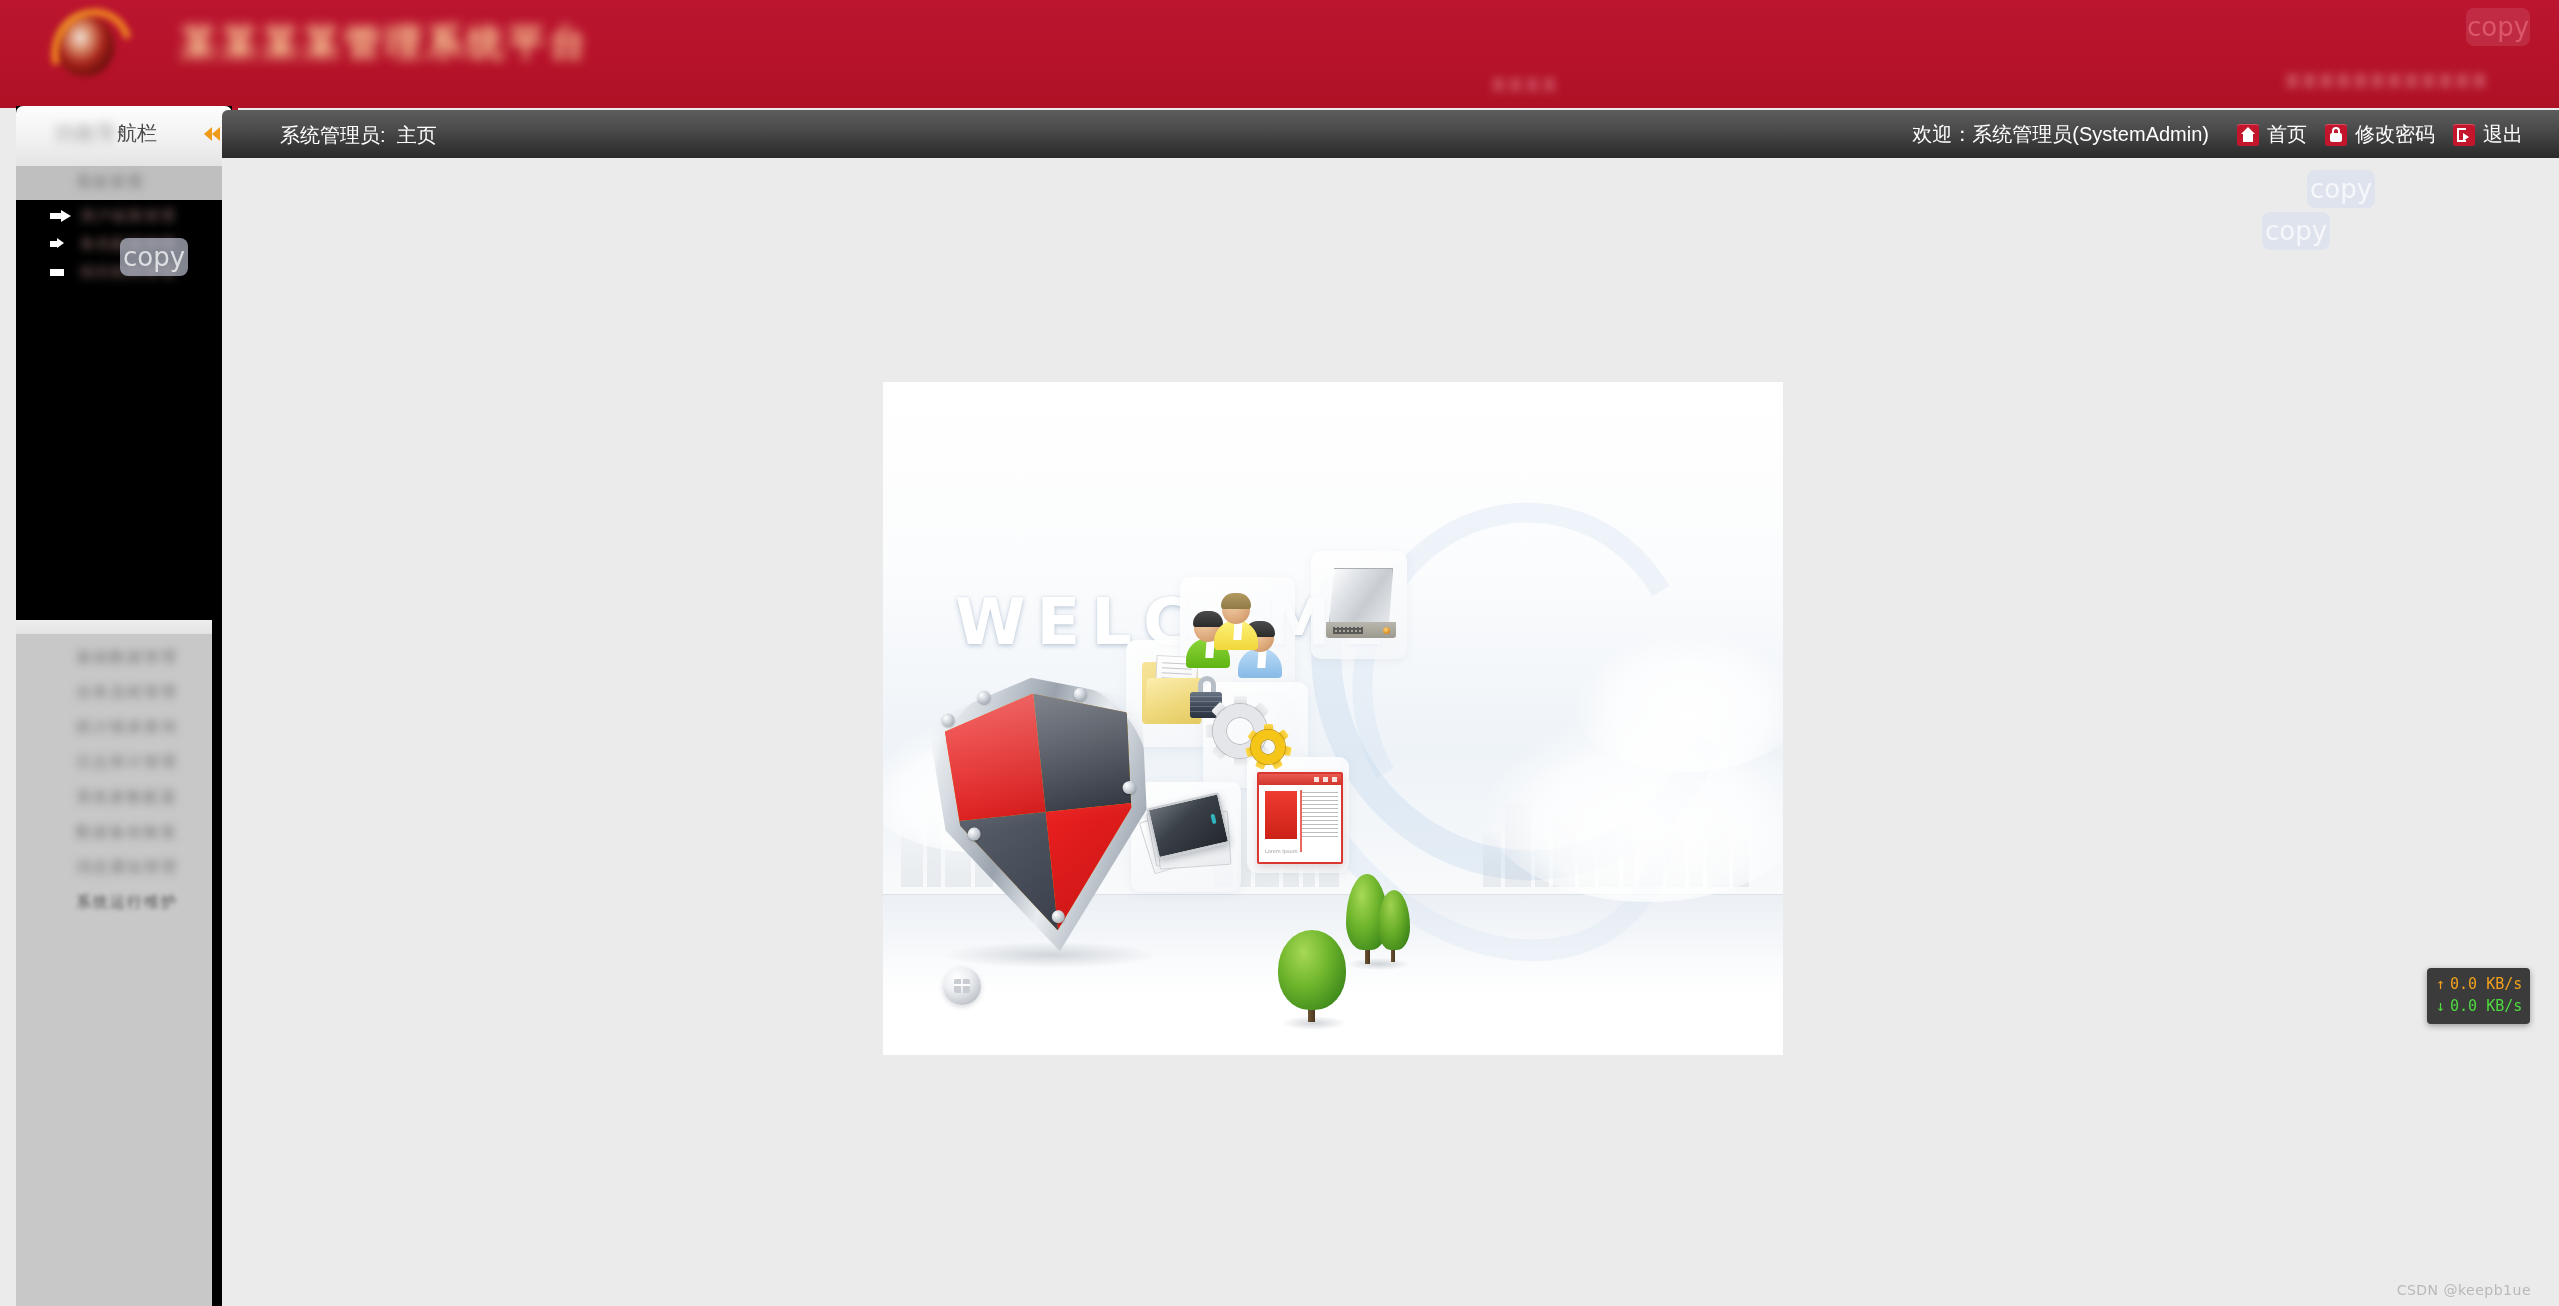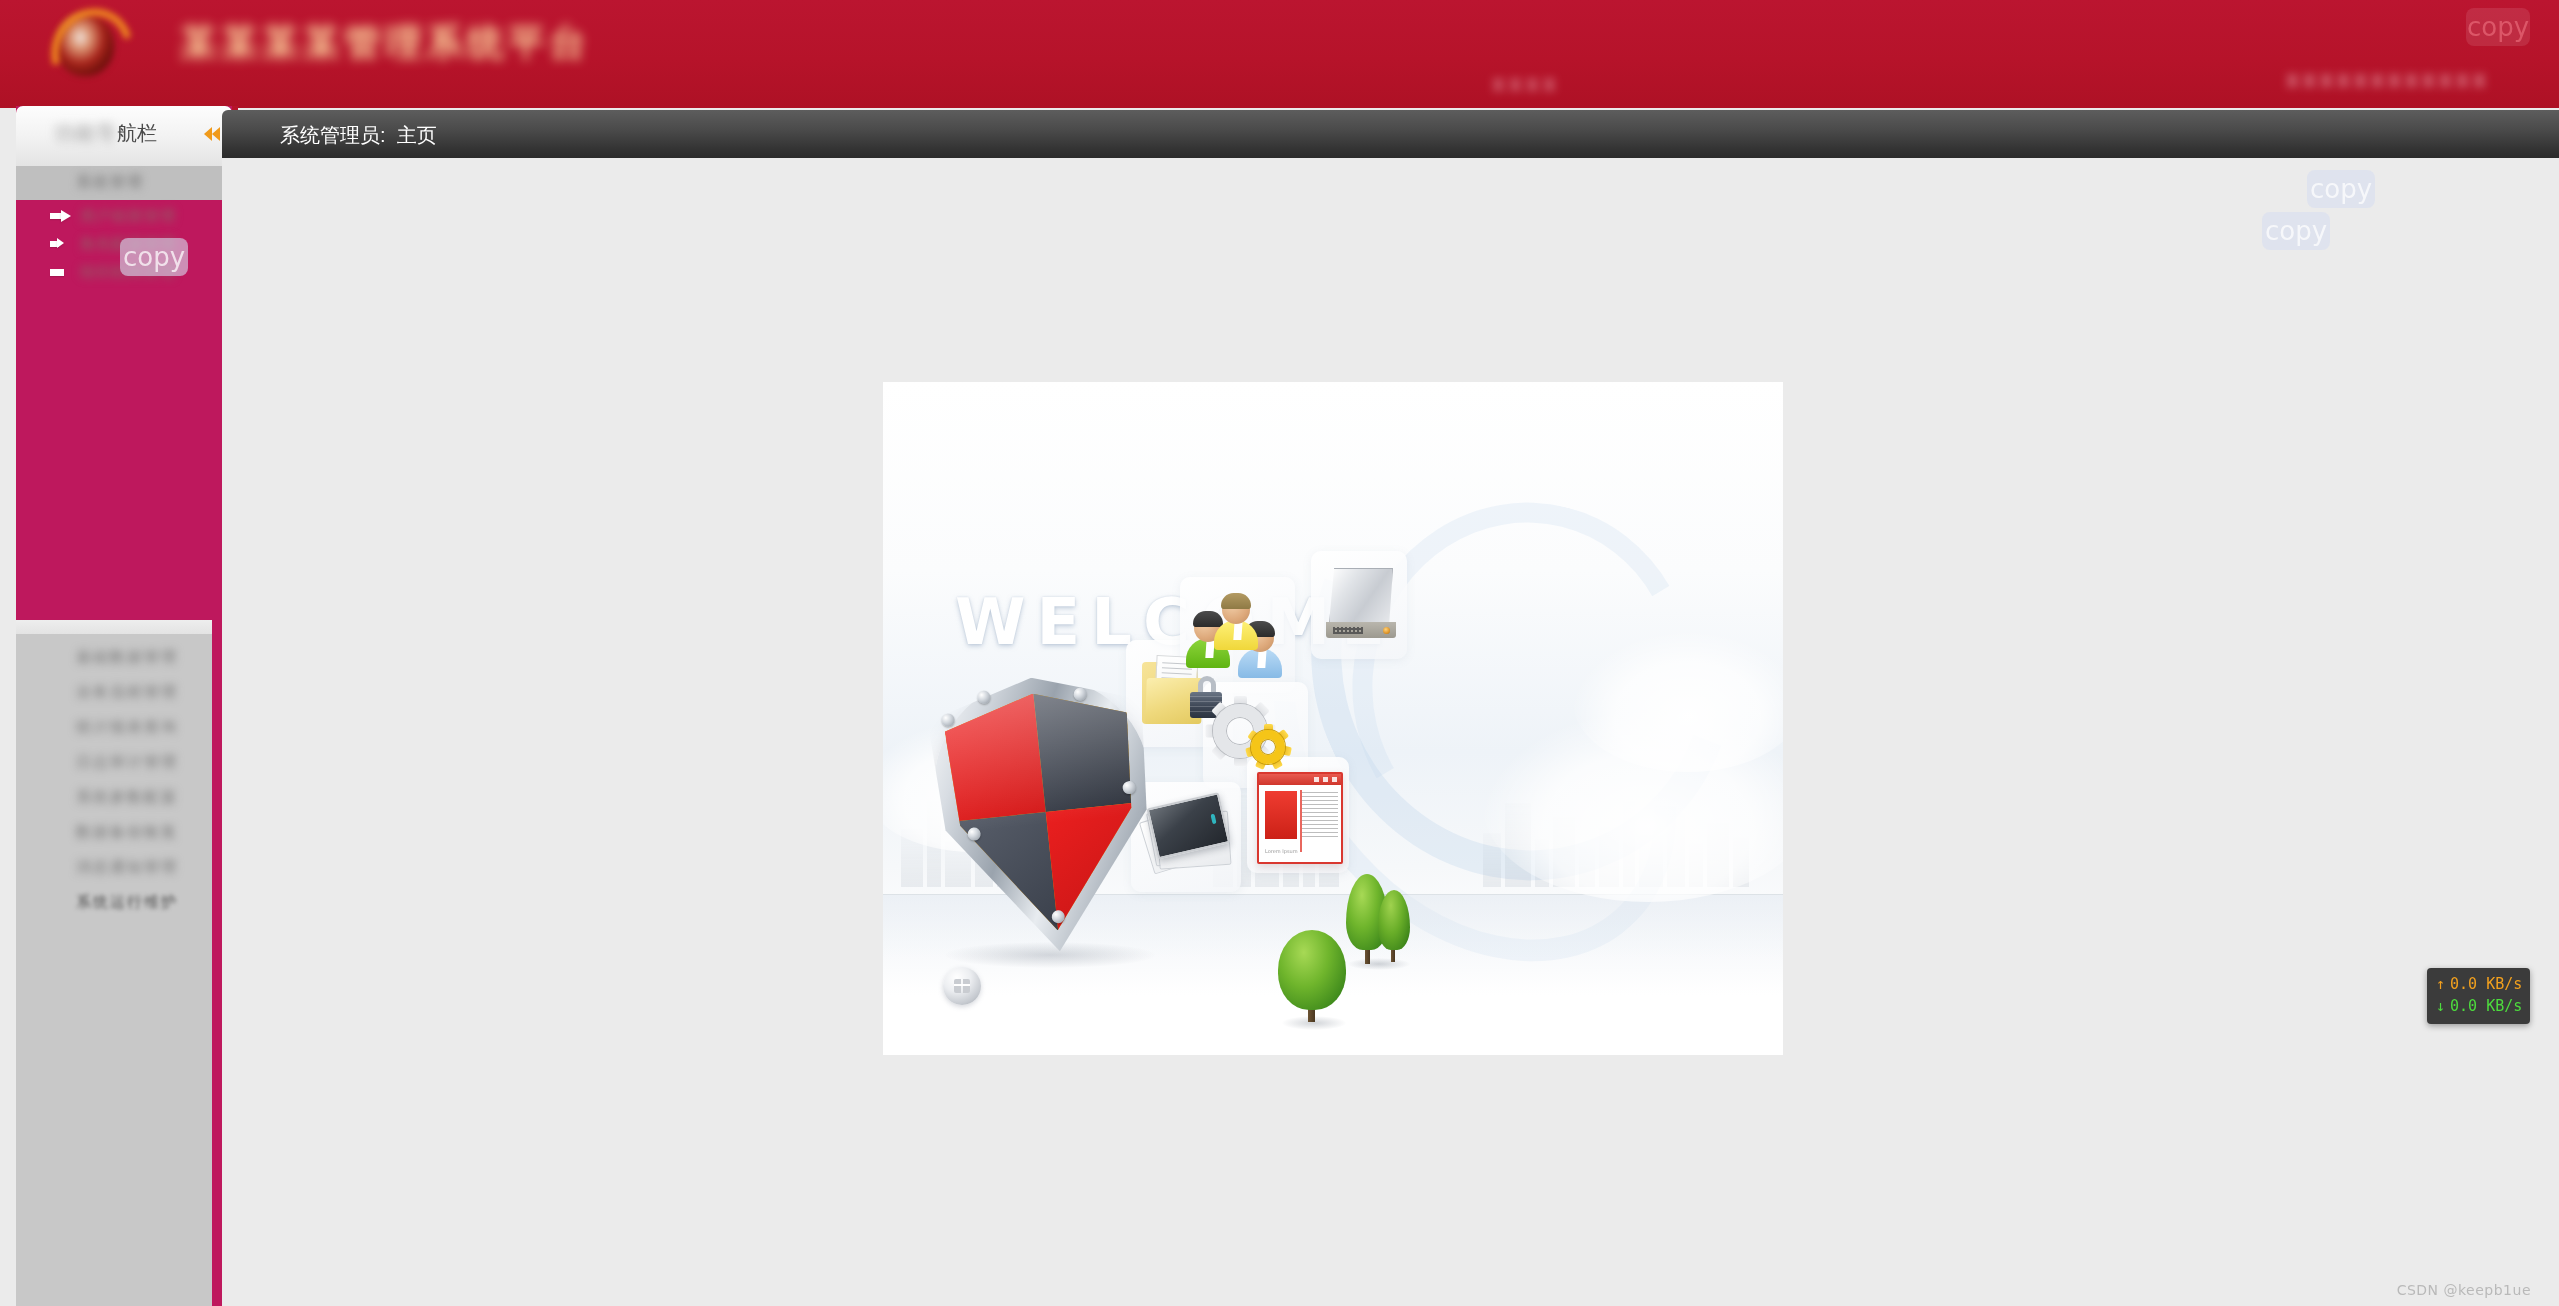--- a/index.html
+++ b/index.html
@@ -105,21 +105,21 @@
     background: rgba(255,255,255,.10);
     color: rgba(255,140,150,.45);
   }
 
   
   #sidebar {
     position: absolute;
     left: 16px; top: 106px;
     width: 222px;
     height: 1200px;
-    background: #be185d;
+    background: #000000;
     border-right: 6px solid #b6132a;
     box-sizing: border-box;
     overflow: hidden;
   }
   #sidebar-header {
     position: relative;
     height: 60px;
     background: linear-gradient(180deg, #fdfdfd 0%, #f3f3f3 48%, #e4e4e4 100%);
     border-top-left-radius: 7px;
     border-top-right-radius: 7px;
@@ -908,20 +908,38 @@
         <div class="label">消息通知管理</div>
       </div>
     <div class="lower-item last">
         <div class="label">系统运行维护</div>
       </div>
   </div>
 </div>
 
 <div id="navbar">
   <div id="breadcrumb"><span>系统管理员:</span>&nbsp;&nbsp;<span>主页</span></div>
+  <div id="navbar-right">
+    <span id="welcome-text">欢迎：系统管理员(SystemAdmin)</span>
+
+    <span class="nav-action">
+      <span class="nav-ico home"></span>
+      <span class="nav-label">首页</span>
+    </span>
+
+    <span class="nav-action">
+      <span class="nav-ico lock"></span>
+      <span class="nav-label">修改密码</span>
+    </span>
+
+    <span class="nav-action">
+      <span class="nav-ico logout"></span>
+      <span class="nav-label">退出</span>
+    </span>
+  </div>
 </div>
 
 <div id="content">
 
   <div class="copy-badge" style="left:2085px; top:12px; width:68px; height:38px;">copy</div>
   <div class="copy-badge" style="left:2040px; top:54px; width:68px; height:38px;">copy</div>
 
   <div id="welcome-card">
 
     <div class="swirl" id="swirl1"></div>

